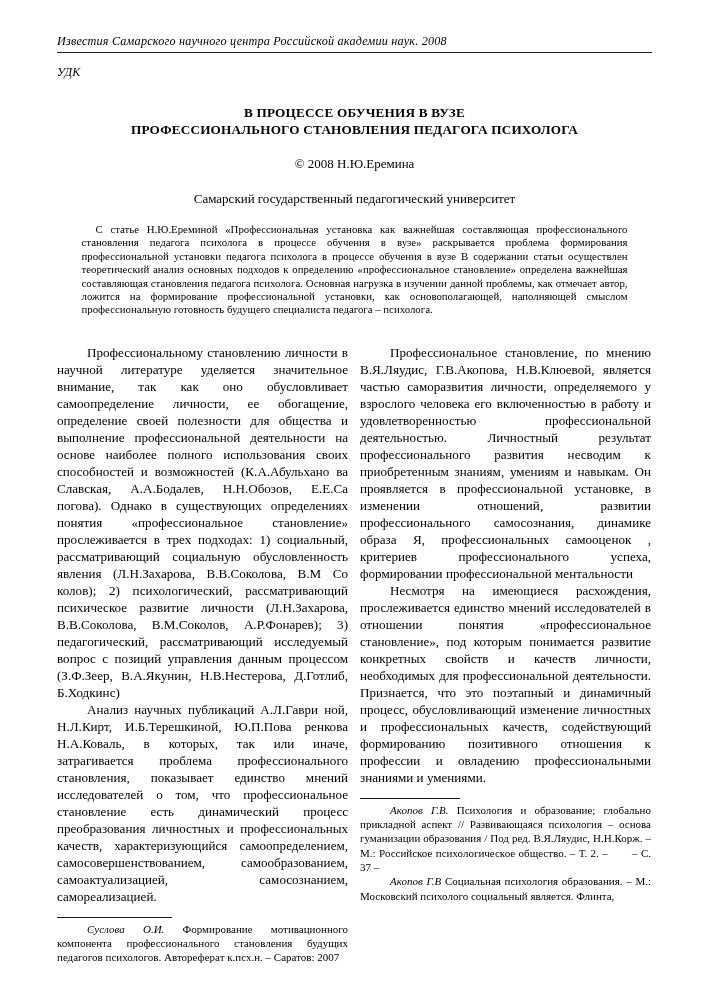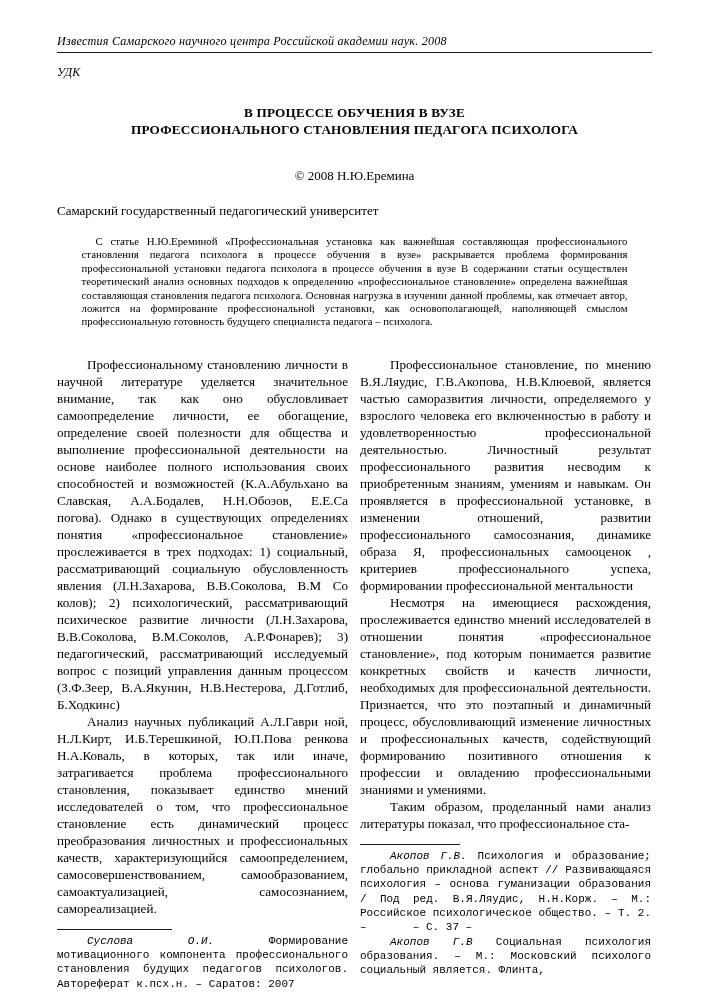--- a/index.html
+++ b/index.html
@@ -35,26 +35,27 @@
   
   .title-block {
     margin-top: 24px;
     text-align: center;
     font-weight: bold;
     font-size: 13.2px;
     line-height: 17px;
     letter-spacing: 0.2px;
   }
   .copyright {
-    margin-top: 30px;
+    margin-top: 18px;
     text-align: center;
     font-size: 13px;
   }
   .affiliation {
     margin-top: 19px;
+    text-align: center;
     font-size: 13px;
   }
   
   .abstract {
     margin: 16px auto 0 auto;
     width: 546px;
     font-size: 10.8px;
     line-height: 13.4px;
     text-align: justify;
     text-indent: 14px;
@@ -71,21 +72,20 @@
     line-height: 17px;
     text-align: justify;
   }
   .col p {
     margin: 0;
     text-indent: 30px;
   }
   
   .footnote-block {
     margin-top: 12px;
-    font-family: Liberation Mono, monospace;
   }
   .footnote-rule {
     width: 115px;
     border: none;
     border-top: 1.2px solid #1b1b1b;
     margin: 0 0 4px 0;
   }
   .footnote-rule.narrow { width: 100px; }
   .footnote {
     font-size: 11px;
@@ -124,21 +124,20 @@
 
       <div class="footnote-block">
         <hr class="footnote-rule">
         <p class="footnote"><span class="author">Суслова О.И.</span><span> Формирование мотивационного компонента профессионального становления будущих педагогов психологов. Автореферат к.псх.н. – Саратов: 2007</span></p>
       </div>
     </div>
 
     <div class="col">
       <p>Профессиональное становление, по мнению В.Я.Ляудис, Г.В.Акопова, Н.В.Клюевой, является частью саморазвития личности, определяемого у взрослого человека его включенностью в работу и удовлетворенностью профессиональной деятельностью. Личностный результат профессионального развития несводим к приобретенным знаниям, умениям и навыкам. Он проявляется в профессиональной установке, в изменении отношений, развитии профессионального самосознания, динамике образа Я, профессиональных самооценок , критериев профессионального успеха, формировании профессиональной ментальности</p>
       <p>Несмотря на имеющиеся расхождения, прослеживается единство мнений исследователей в отношении понятия «профессиональное становление», под которым понимается развитие конкретных свойств и качеств личности, необходимых для профессиональной деятельности. Признается, что это поэтапный и динамичный процесс, обусловливающий изменение личностных и профессиональных качеств, содействующий формированию позитивного отношения к профессии и овладению профессиональными знаниями и умениями.</p>
-      <p>Таким образом, проделанный нами анализ литературы показал, что профессиональное ста-</p>
 
       <div class="footnote-block">
         <hr class="footnote-rule narrow">
         <p class="footnote"><span class="author">Акопов Г.В.</span><span> Психология и образование; глобально прикладной аспект // Развивающаяся психология – основа гуманизации образования / Под ред. В.Я.Ляудис, Н.Н.Корж. – М.: Российское психологическое общество. – Т. 2. –&nbsp;&nbsp;&nbsp;&nbsp;&nbsp;&nbsp; – С. 37 –</span></p>
         <p class="footnote"><span class="author">Акопов Г.В</span><span>  Социальная психология образования. – М.: Московский психолого социальный  является. Флинта,</span></p>
       </div>
     </div>
 
   </div>
 

